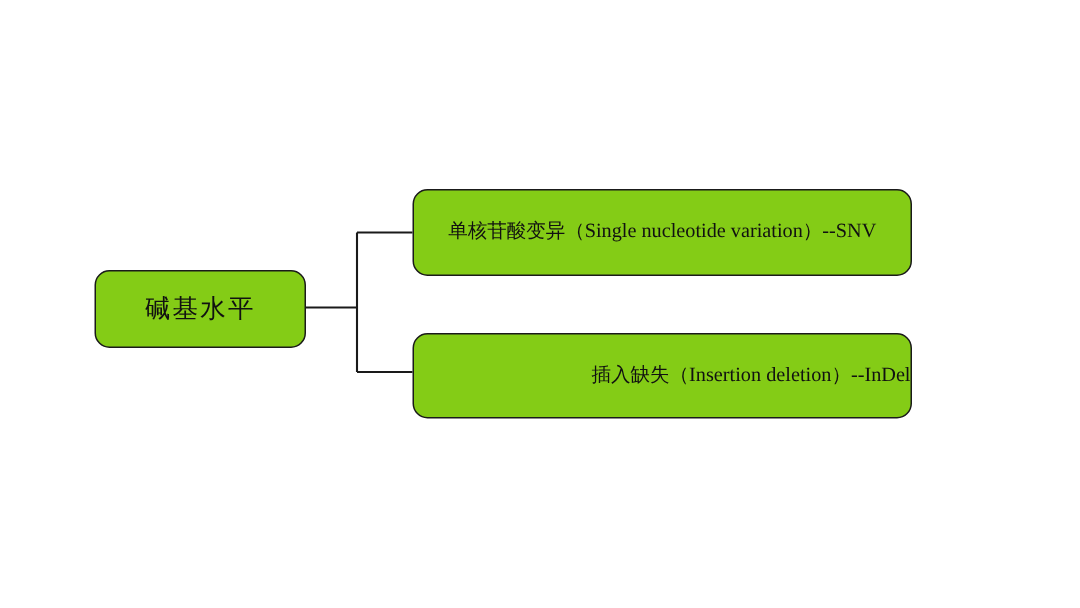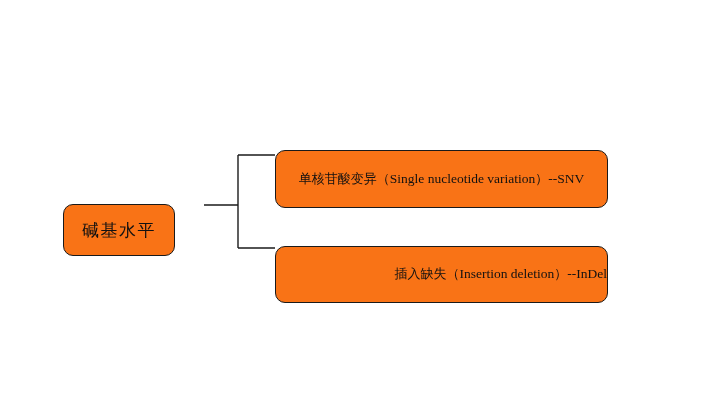--- a/index.html
+++ b/index.html
@@ -22,39 +22,38 @@
     position: absolute;
     left: 0;
     top: 0;
     width: 720px;
     height: 405px;
     pointer-events: none;
   }
   .node {
     position: absolute;
     box-sizing: border-box;
-    background: #f97316;
+    background: #84cc16;
     border: 1.5px solid #1a1a1a;
     border-radius: 10px;
     display: flex;
     align-items: center;
     justify-content: center;
     text-align: center;
-    margin-top: 24px;
   }
   .node-label {
     display: block;
     color: #111111;
     white-space: nowrap;
   }
   
   #node-root {
     left: 63px;
     top: 180px;
-    width: 112px;
+    width: 141px;
     height: 52px;
   }
   #node-root .node-label {
     font-family: "DejaVu Sans", "Liberation Sans", sans-serif;
     font-size: 17px;
     letter-spacing: 1.5px;
     line-height: 1.2;
   }
   
   #node-snv {

